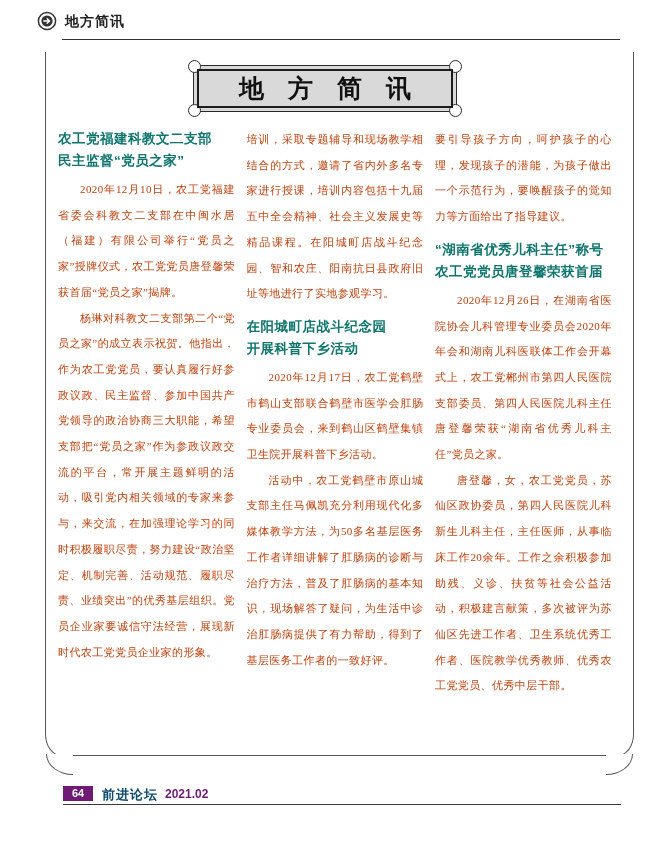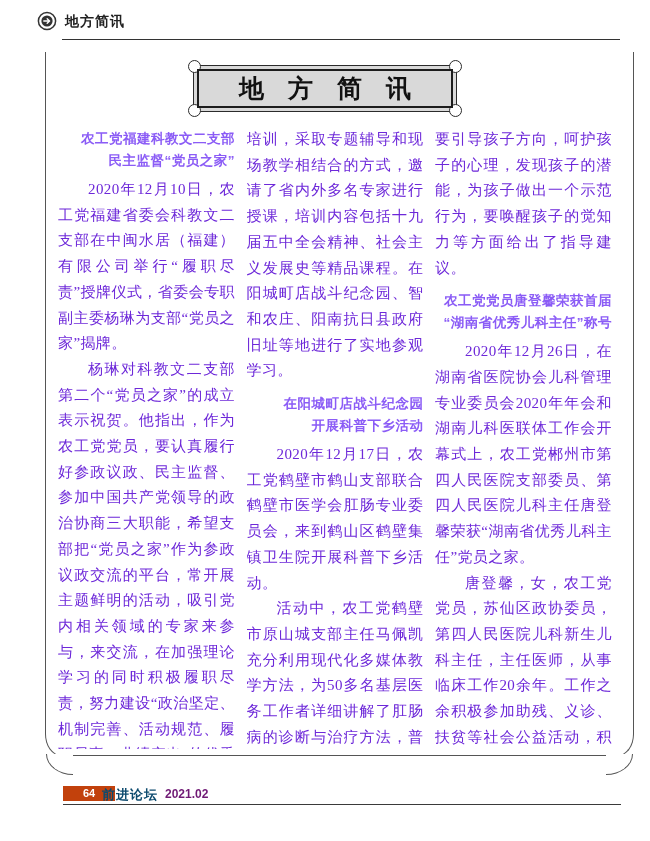--- a/index.html
+++ b/index.html
@@ -42,36 +42,36 @@
   .notch{position:absolute;width:11px;height:11px;background:#fff;border:1.2px solid #2b2b2b;border-radius:50%;}
   .notch.tl{left:-6px;top:-6px;} .notch.tr{right:-6px;top:-6px;}
   .notch.bl{left:-6px;bottom:-6px;} .notch.br{right:-6px;bottom:-6px;}
   
   .columns{
     position:absolute;left:58px;top:127px;width:554px;height:622px;
     display:flex;justify-content:space-between;overflow:hidden;
   }
   .column{width:177px;height:622px;overflow:hidden;}
   .column p{
-    margin:0;font-size:15px;line-height:25.7px;text-align:justify;
-    letter-spacing:0.4px;color:#6d28d9;
+    margin:0;font-size:11px;line-height:25.7px;text-align:justify;
+    letter-spacing:0.4px;color:#c2410c;
   }
   .column p.indent{text-indent:2em;}
   .column h3{
-    margin:9px 0 5px 0;text-align:right;
+    margin:9px 0 5px 0;text-align:left;
     font-family:"Liberation Sans","DejaVu Sans",sans-serif;
-    font-size:13.5px;line-height:22px;font-weight:bold;color:#8b5cf6;letter-spacing:0.5px;
+    font-size:13.5px;line-height:22px;font-weight:bold;color:#0f766e;letter-spacing:0.5px;
   }
   .column h3.first{margin-top:1px;}
   .column .hline{display:block;}
   
   .footer{position:absolute;left:0;top:784px;width:650px;height:30px;
     font-family:"Liberation Sans","DejaVu Sans",sans-serif;}
   .footer .pagebox{
-    position:absolute;left:63px;top:2px;width:52px;height:15px;background:#c2410c;
+    position:absolute;left:63px;top:2px;width:30px;height:15px;background:#701a75;
     color:#fff;font-size:11px;font-weight:bold;text-align:center;line-height:15px;
   }
   .footer .journal{position:absolute;left:102px;top:2px;font-size:13px;font-weight:bold;color:#0c4a6e;letter-spacing:1px;}
   .footer .issue{position:absolute;left:165px;top:3px;font-size:12px;font-weight:bold;color:#701a75;}
   .footer .rule{position:absolute;left:63px;top:20px;width:558px;height:0;border-top:1.8px solid #3a3a3a;}
 </style>
 </head>
 <body>
 
 <div class="runhead">
@@ -99,37 +99,37 @@
     <span class="title">地方简讯</span>
   </div>
 </div>
 
 <div class="columns">
     <div class="column">
       <h3 class="first">
         <span class="hline">农工党福建科教文二支部</span>
         <span class="hline">民主监督“党员之家”</span>
       </h3>
-      <p class="indent">2020年12月10日，农工党福建省委会科教文二支部在中闽水居（福建）有限公司举行“履职尽责”授牌仪式，省委会专职副主委杨琳为支部“党员之家”揭牌。</p>
+      <p class="indent">2020年12月10日，农工党福建省委会科教文二支部在中闽水居（福建）有限公司举行“党员之家”授牌仪式，农工党党员唐登馨荣获首届“党员之家”揭牌。</p>
       <p class="indent">杨琳对科教文二支部第二个“党员之家”的成立表示祝贺。他指出，作为农工党党员，要认真履行好参政议政、民主监督、参加中国共产党领导的政治协商三大职能，希望支部把“党员之家”作为参政议政交流的平台，常开展主题鲜明的活动，吸引党内相关领域的专家来参与，来交流，在加强理论学习的同时积极履职尽责，努力建设“政治坚定、机制完善、活动规范、履职尽责、业绩突出”的优秀基层组织。党员企业家要诚信守法经营，展现新时代农工党党员企业家的形象。</p>
     </div>
     <div class="column">
       <p class="noindent">培训，采取专题辅导和现场教学相结合的方式，邀请了省内外多名专家进行授课，培训内容包括十九届五中全会精神、社会主义发展史等精品课程。在阳城町店战斗纪念园、智和农庄、阳南抗日县政府旧址等地进行了实地参观学习。</p>
       <h3>
         <span class="hline">在阳城町店战斗纪念园</span>
         <span class="hline">开展科普下乡活动</span>
       </h3>
       <p class="indent">2020年12月17日，农工党鹤壁市鹤山支部联合鹤壁市医学会肛肠专业委员会，来到鹤山区鹤壁集镇卫生院开展科普下乡活动。</p>
       <p class="indent">活动中，农工党鹤壁市原山城支部主任马佩凯充分利用现代化多媒体教学方法，为50多名基层医务工作者详细讲解了肛肠病的诊断与治疗方法，普及了肛肠病的基本知识，现场解答了疑问，为生活中诊治肛肠病提供了有力帮助，得到了基层医务工作者的一致好评。</p>
     </div>
     <div class="column">
       <p class="noindent">要引导孩子方向，呵护孩子的心理，发现孩子的潜能，为孩子做出一个示范行为，要唤醒孩子的觉知力等方面给出了指导建议。</p>
       <h3>
+        <span class="hline">“湖南省优秀儿科主任”称号</span>
         <span class="hline">农工党党员唐登馨荣获首届</span>
-        <span class="hline">“湖南省优秀儿科主任”称号</span>
       </h3>
       <p class="indent">2020年12月26日，在湖南省医院协会儿科管理专业委员会2020年年会和湖南儿科医联体工作会开幕式上，农工党郴州市第四人民医院支部委员、第四人民医院儿科主任唐登馨荣获“湖南省优秀儿科主任”党员之家。</p>
       <p class="indent">唐登馨，女，农工党党员，苏仙区政协委员，第四人民医院儿科新生儿科主任，主任医师，从事临床工作20余年。工作之余积极参加助残、义诊、扶贫等社会公益活动，积极建言献策，多次被评为苏仙区先进工作者、卫生系统优秀工作者、医院教学优秀教师、优秀农工党党员、优秀中层干部。</p>
     </div>
   </div>
 
 <div class="footer">
   <span class="pagebox">64</span>
   <span class="journal">前进论坛</span>
   <span class="issue">2021.02</span>

